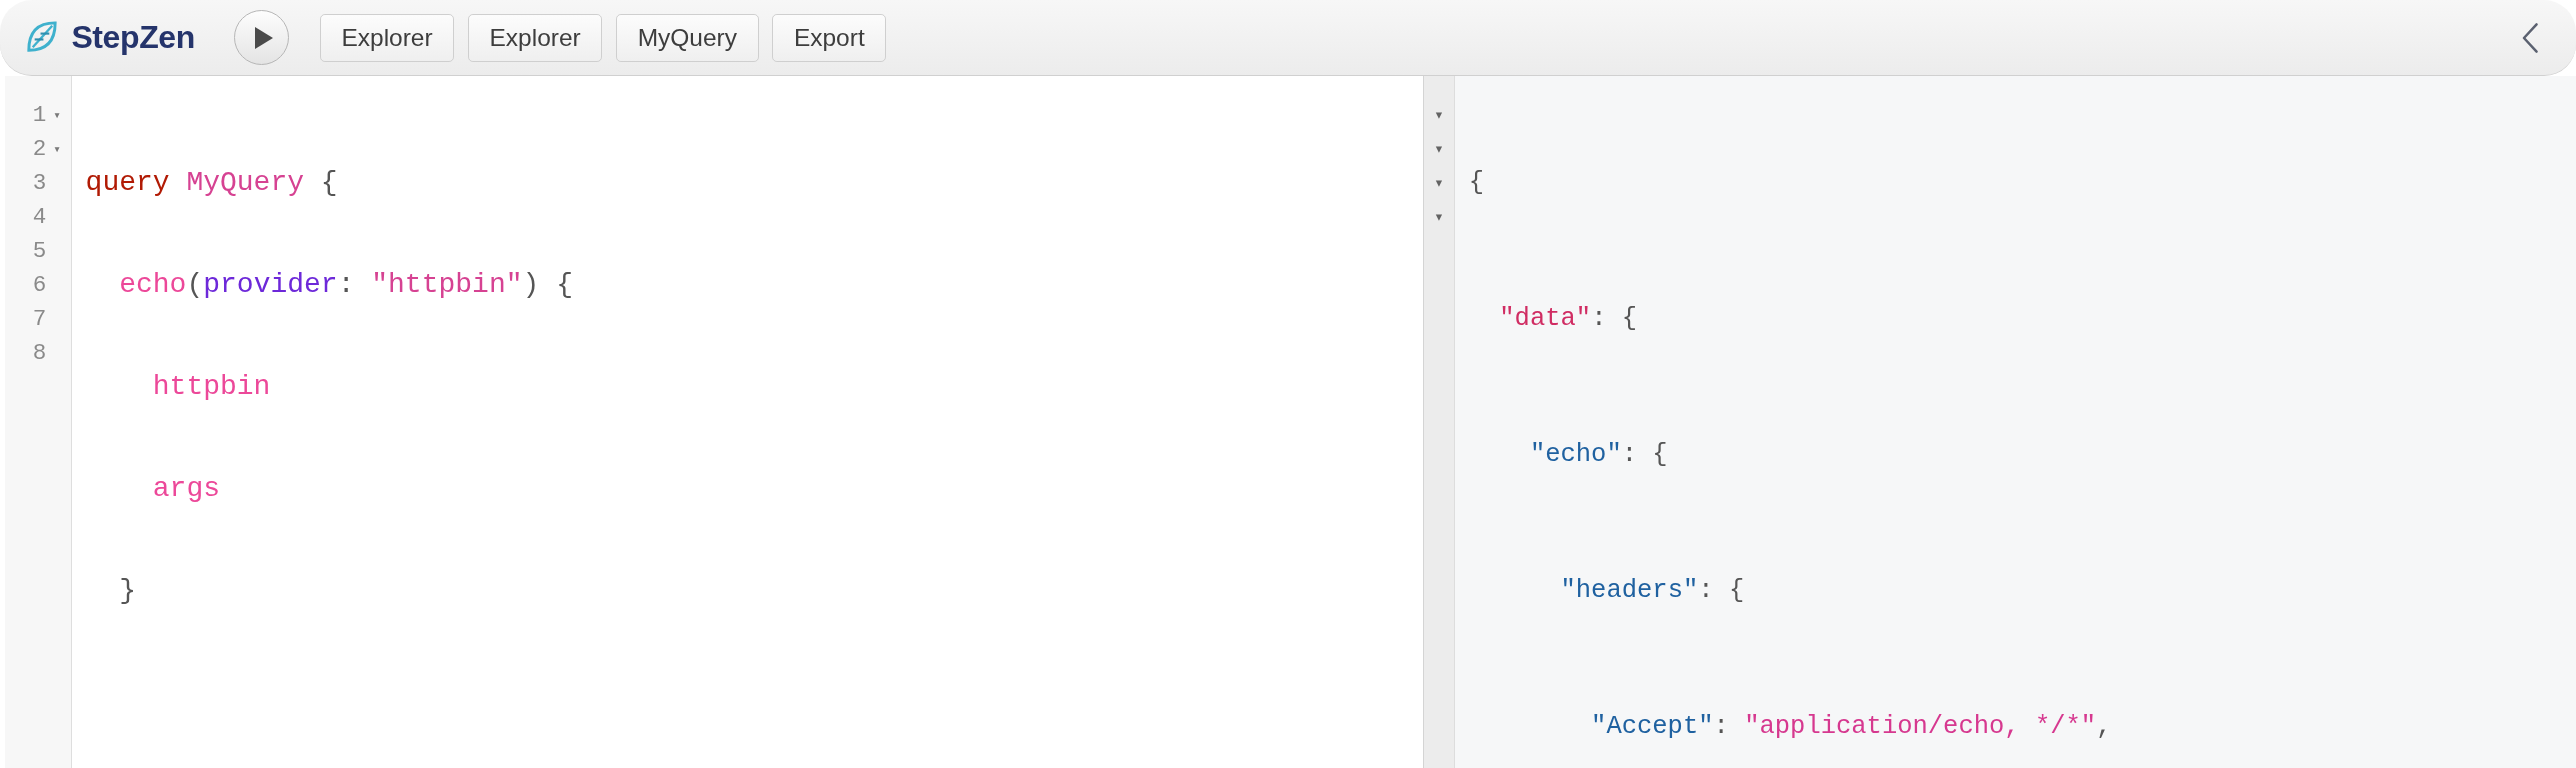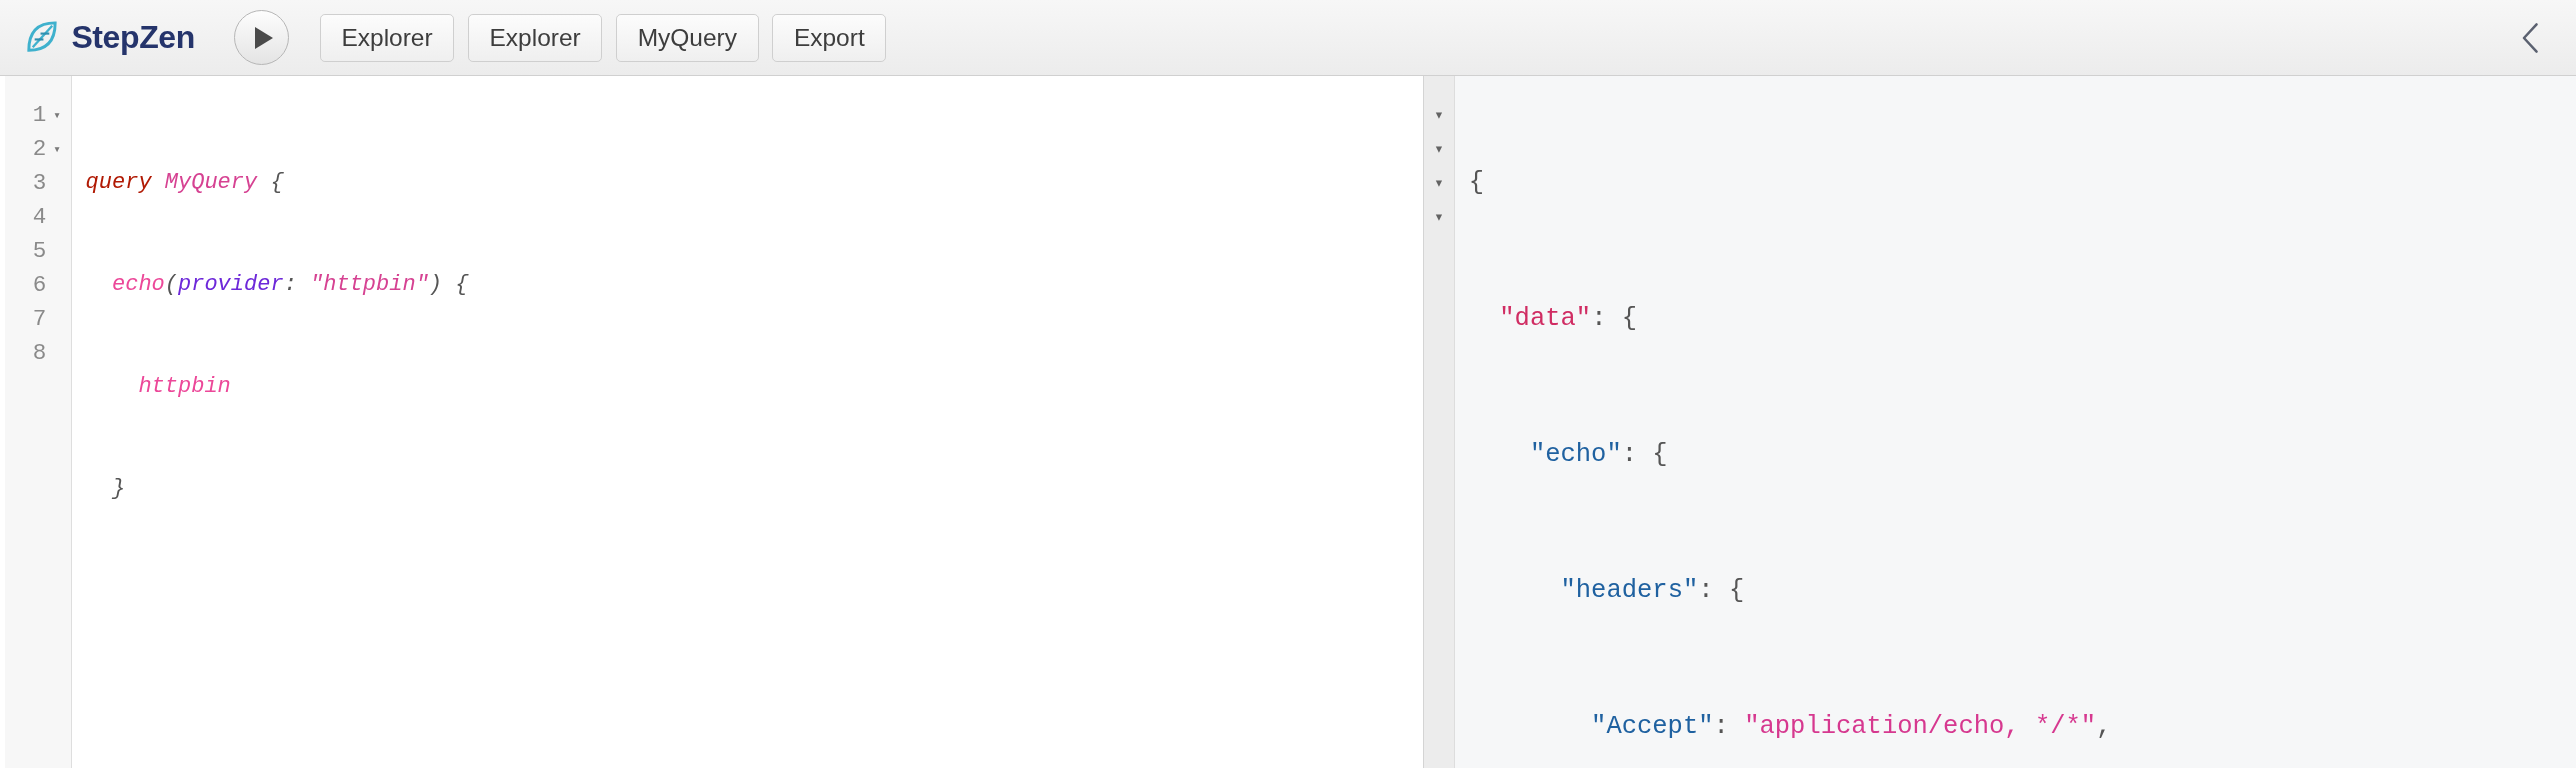--- a/index.html
+++ b/index.html
@@ -20,20 +20,21 @@
   
   .topbar {
     position: relative;
     height: 76px;
     flex: 0 0 76px;
     display: flex;
     align-items: center;
     background: linear-gradient(#f7f7f7, #ececec);
     border-bottom: 1px solid #d0d0d0;
     padding-left: 21.6px;
+    border-radius: 32px;
   }
 
   .brand {
     display: flex;
     align-items: center;
     gap: 10.8px;
     margin-right: 39px;
   }
   .brand-mark { width: 39px; height: 39px; display: block; }
   .brand-name {
@@ -124,26 +125,25 @@
     color: #7a7a7a;
     margin-left: 2.9px;
     cursor: pointer;
   }
   .fold.empty { visibility: hidden; }
 
   .code {
     flex: 1 1 auto;
     padding: 21.6px 0 0 13.7px;
     font-family: "Liberation Mono", monospace;
-    font-size: 22px;
+    font-size: 28px;
     line-height: 34px;
     white-space: pre;
     color: #333333;
     overflow: hidden;
-    font-style: italic;
   }
   .code-line { height: 34px; }
 
   .t-kw   { color: #b11a04; }
   .t-name { color: #d64292; }
   .t-fld  { color: #ec4899; }
   .t-arg  { color: #6d28d9; }
   .t-str  { color: #d64292; }
   .t-punc { color: #555555; }
 
@@ -258,20 +258,21 @@
         <div class="gutter-row">
           <span>8</span>
           <span class="fold empty"></span>
         </div>
       </div>
 
       <div class="code">
         <div class="code-line"><span class="t-kw">query</span> <span class="t-name">MyQuery</span> <span class="t-punc">{</span></div>
         <div class="code-line">  <span class="t-fld">echo</span><span class="t-punc">(</span><span class="t-arg">provider</span><span class="t-punc">:</span> <span class="t-str">"httpbin"</span><span class="t-punc">)</span> <span class="t-punc">{</span></div>
         <div class="code-line">    <span class="t-fld">httpbin</span></div>
+        <div class="code-line">    <span class="t-fld">args</span></div>
         <div class="code-line">  <span class="t-punc">}</span></div>
         
         
       </div>
     </div>
 
     <div class="pane-result">
 
       <div class="res-gutter">
         <div class="res-fold">▾</div>

